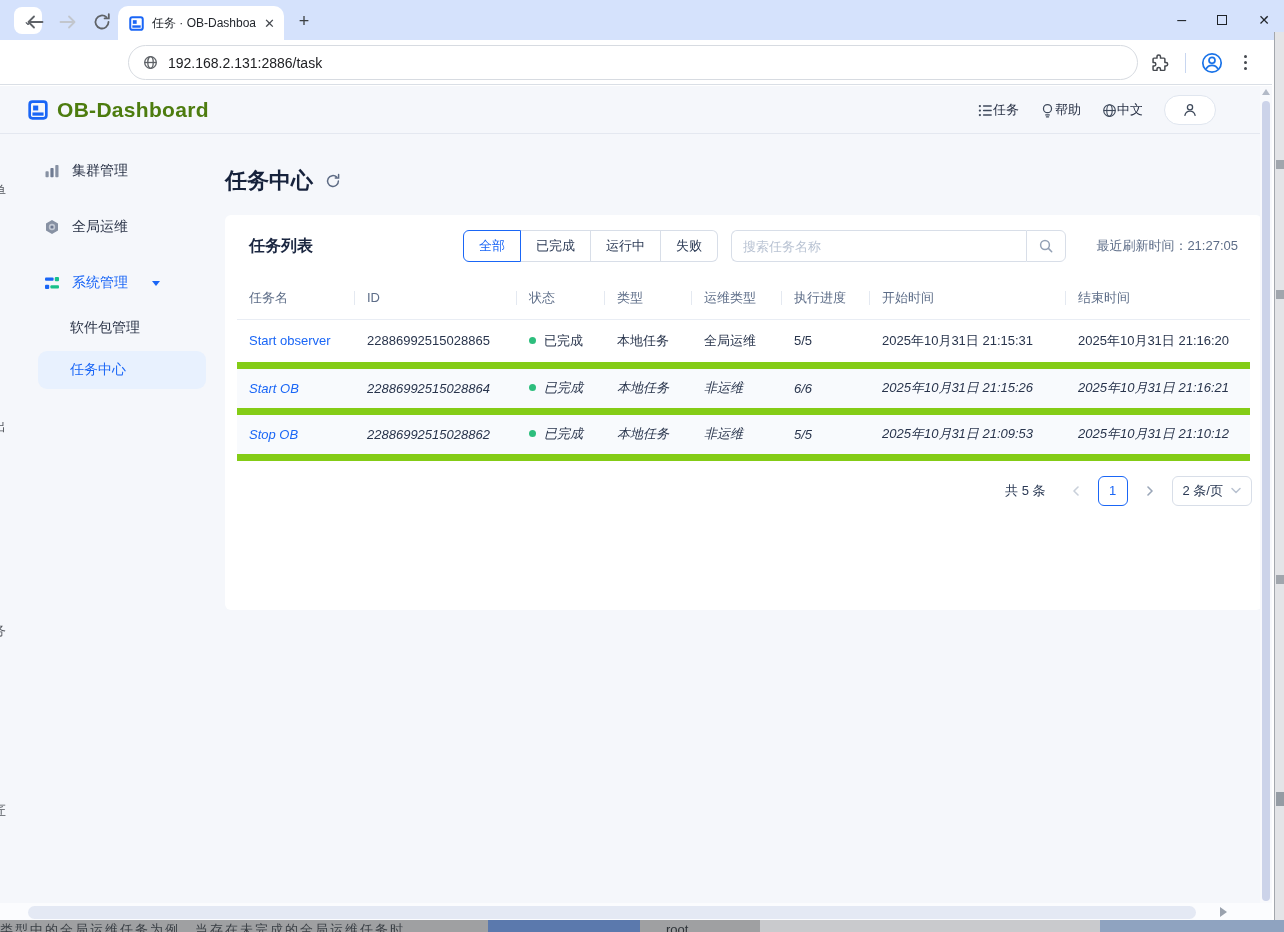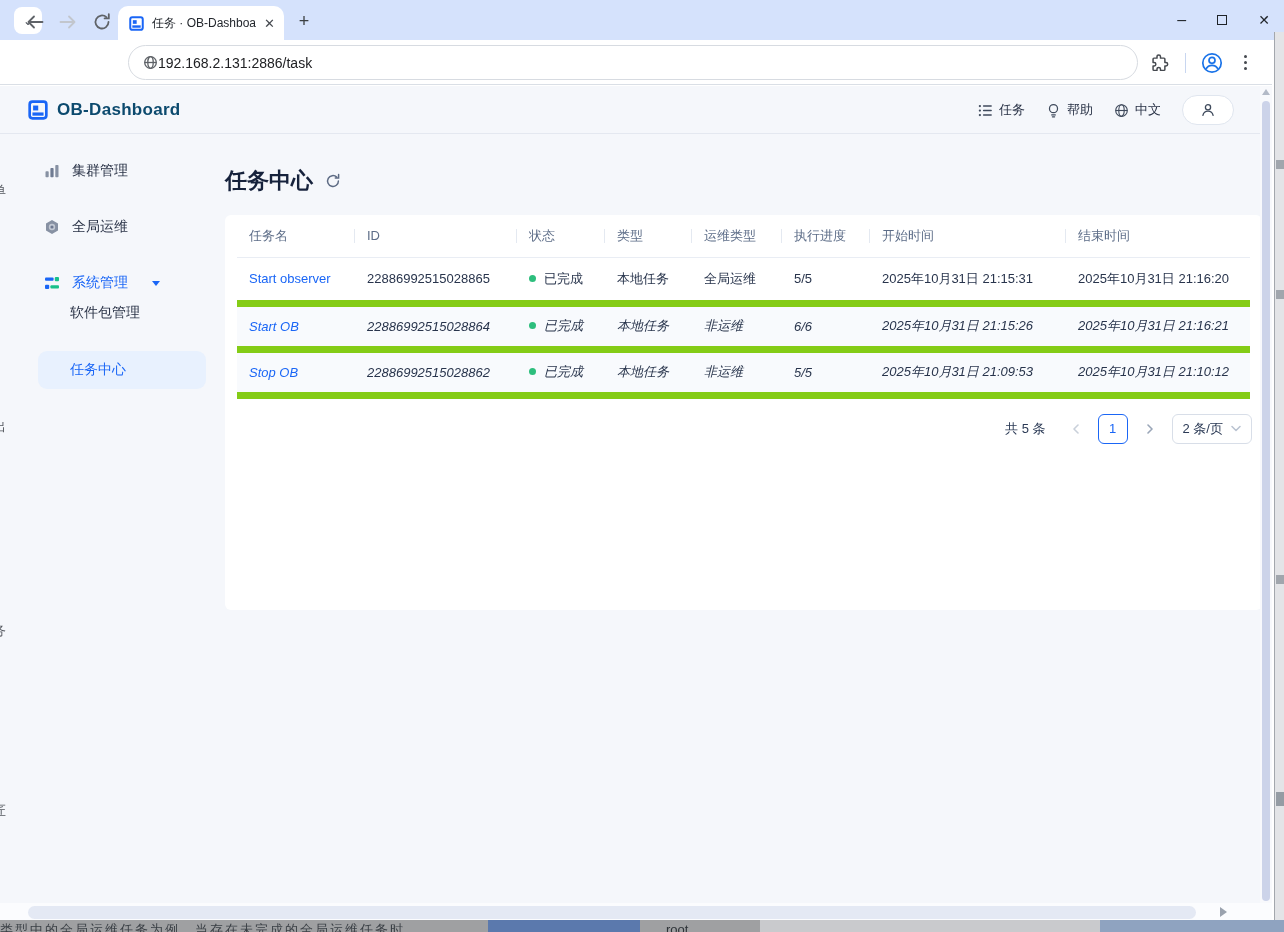--- a/index.html
+++ b/index.html
@@ -19,34 +19,34 @@
   .winctl { position:absolute; right:14px; top:0; height:40px; display:flex; align-items:center; gap:31px; color:#1f2328; }
   .winctl .mini { font-size:16px; }
   .winctl .maxi { width:10px; height:10px; border:1.4px solid #1f2328; }
   .winctl .clos { font-size:14px; }
 
   
   #navbar { position:absolute; left:0; top:40px; width:1272px; height:45px; background:#fff;
     border-bottom:1px solid #dadfe6; }
   .nav-ic { position:absolute; top:11px; width:22px; height:22px; }
   .urlbar { position:absolute; left:128px; top:45px; width:1010px; height:35px; background:#fff;
-    border:1px solid #d7dbe1; border-radius:18px; display:flex; align-items:center; padding:0 14px; }
+    border:1px solid #d7dbe1; border-radius:18px; display:flex; align-items:center; padding:0 14px; gap:10px; }
   .url-text { font-size:14px; color:#202124; }
   .nav-right { position:absolute; top:40px; left:1150px; height:45px; display:flex; align-items:center; gap:14px; }
   .vdiv { width:1px; height:20px; background:#c8d6f0; }
   .kebab { display:flex; flex-direction:column; gap:3px; padding:0 6px; }
   .kebab i { width:3px; height:3px; border-radius:50%; background:#45494f; }
 
   
   #appbg { position:absolute; left:0; top:86px; width:1272px; height:834px; background:#f5f7fb; }
   #appheader { position:absolute; left:0; top:86px; width:1272px; height:48px; border-bottom:1px solid #e4e8f0;
     display:flex; align-items:center; padding:0 28px; }
-  .brand { font-size:17px; font-weight:700; color:#0c4a6e; letter-spacing:.3px; margin-left:9px; }
+  .brand { font-size:21px; font-weight:700; color:#4d7c0f; letter-spacing:.3px; margin-left:9px; }
   .hdr-right { position:absolute; left:978px; top:0; height:48px; display:flex; align-items:center; gap:21px; }
-  .hdr-item { display:flex; align-items:center; gap:6px; font-size:13px; color:#2a3347; }
+  .hdr-item { display:flex; align-items:center; font-size:13px; color:#2a3347; }
   .avatar-pill { width:52px; height:30px; background:#fff; border:1px solid #e0e6ef; border-radius:15px;
     display:flex; align-items:center; justify-content:center; }
 
   
   .snav { position:absolute; left:44px; height:30px; display:flex; align-items:center; gap:12px;
     font-size:14px; color:#2a3347; }
   .snav .lbl { white-space:nowrap; }
   .snav.active-parent { color:#1a66f6; }
   .caret { width:0; height:0; border-left:4.5px solid transparent; border-right:4.5px solid transparent;
     border-top:5.5px solid #1a66f6; margin-left:12px; }
@@ -268,38 +268,59 @@
     <svg width="16" height="16" viewBox="0 0 16 16">
         <rect x="1" y="2.4" width="8.6" height="3.4" rx="1" fill="#1a66f6"></rect>
         <rect x="10.8" y="1.9" width="4.2" height="4.4" rx="1" fill="#17c08a"></rect>
         <rect x="1" y="9.7" width="4.2" height="4.4" rx="1" fill="#1a66f6"></rect>
         <rect x="6.4" y="10.2" width="8.6" height="3.4" rx="1" fill="#17c08a"></rect>
       </svg>
   </span>
   <span class="lbl">系统管理</span>
   <span class="caret"></span>
 </div>
-<div class="subitem" style="top:298px;">
+<div class="subitem" style="top:313px;">
   <span>软件包管理</span>
 </div>
 <div class="sel-pill">
   <span>任务中心</span>
 </div>
 
 <div class="page-title">
   <h1>任务中心</h1>
   <span>
     <svg width="16" height="16" viewBox="0 0 16 16" fill="none" stroke="#5d6b84" stroke-width="1.5" stroke-linecap="round">
         <path d="M13.4 8a5.4 5.4 0 1 1-1.7-3.9"></path>
         <path d="M13.6 1.6v3.3h-3.3"></path>
       </svg>
   </span>
 </div>
 
 <div id="card">
+  <div class="card-head">
+    <span class="card-title">任务列表</span>
+    <div class="seg">
+      <div class="seg-opt selected">全部</div>
+      <div class="seg-opt">已完成</div>
+      <div class="seg-opt">运行中</div>
+      <div class="seg-opt">失败</div>
+    </div>
+    <div class="search">
+      <input placeholder="搜索任务名称" style="">
+      <div class="search-btn">
+        <span>
+          <svg width="16" height="16" viewBox="0 0 16 16" fill="none" stroke="#93a0b4" stroke-width="1.5" stroke-linecap="round">
+              <circle cx="7" cy="7" r="4.4"></circle>
+              <path d="M10.4 10.4l3.3 3.3"></path>
+            </svg>
+        </span>
+      </div>
+    </div>
+    <div class="refresh-time"><span>最近刷新时间：</span><span>21:27:05</span></div>
+  </div>
 
   <table>
     <colgroup>
       <col style="width:118px">
         <col style="width:162px">
         <col style="width:88px">
         <col style="width:87px">
       <col style="width:90px">
         <col style="width:88px">
         <col style="width:196px">

